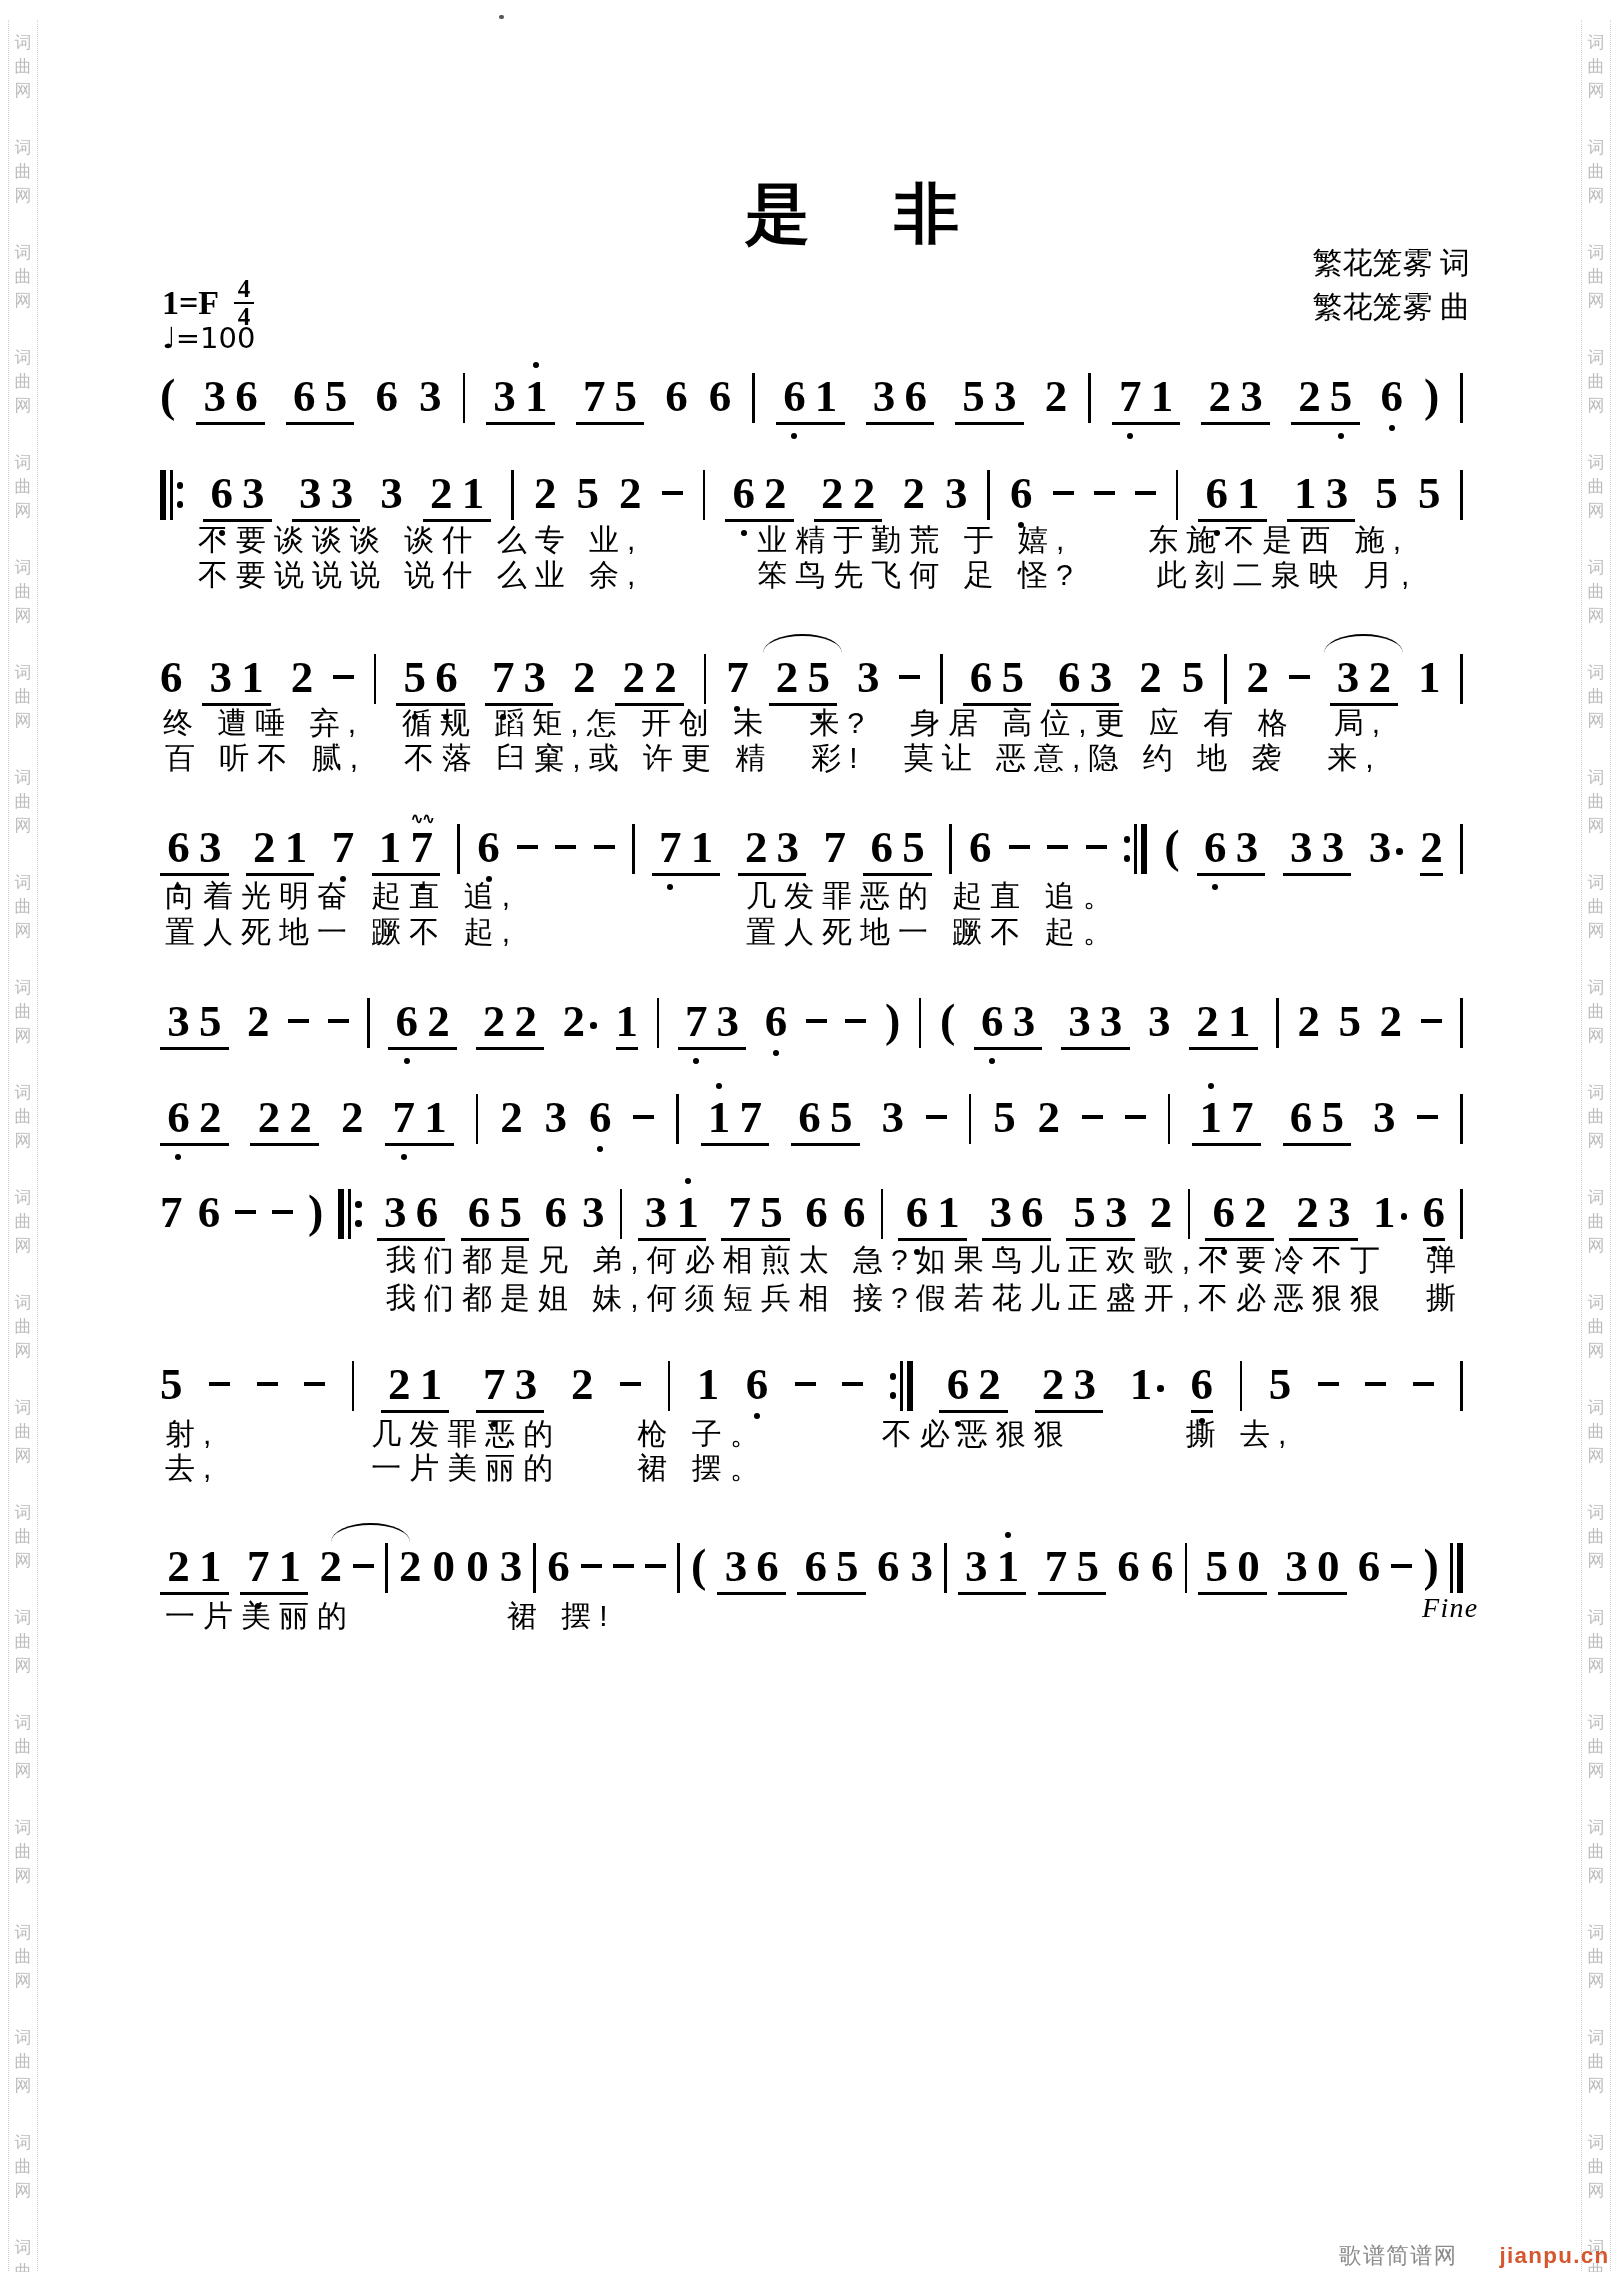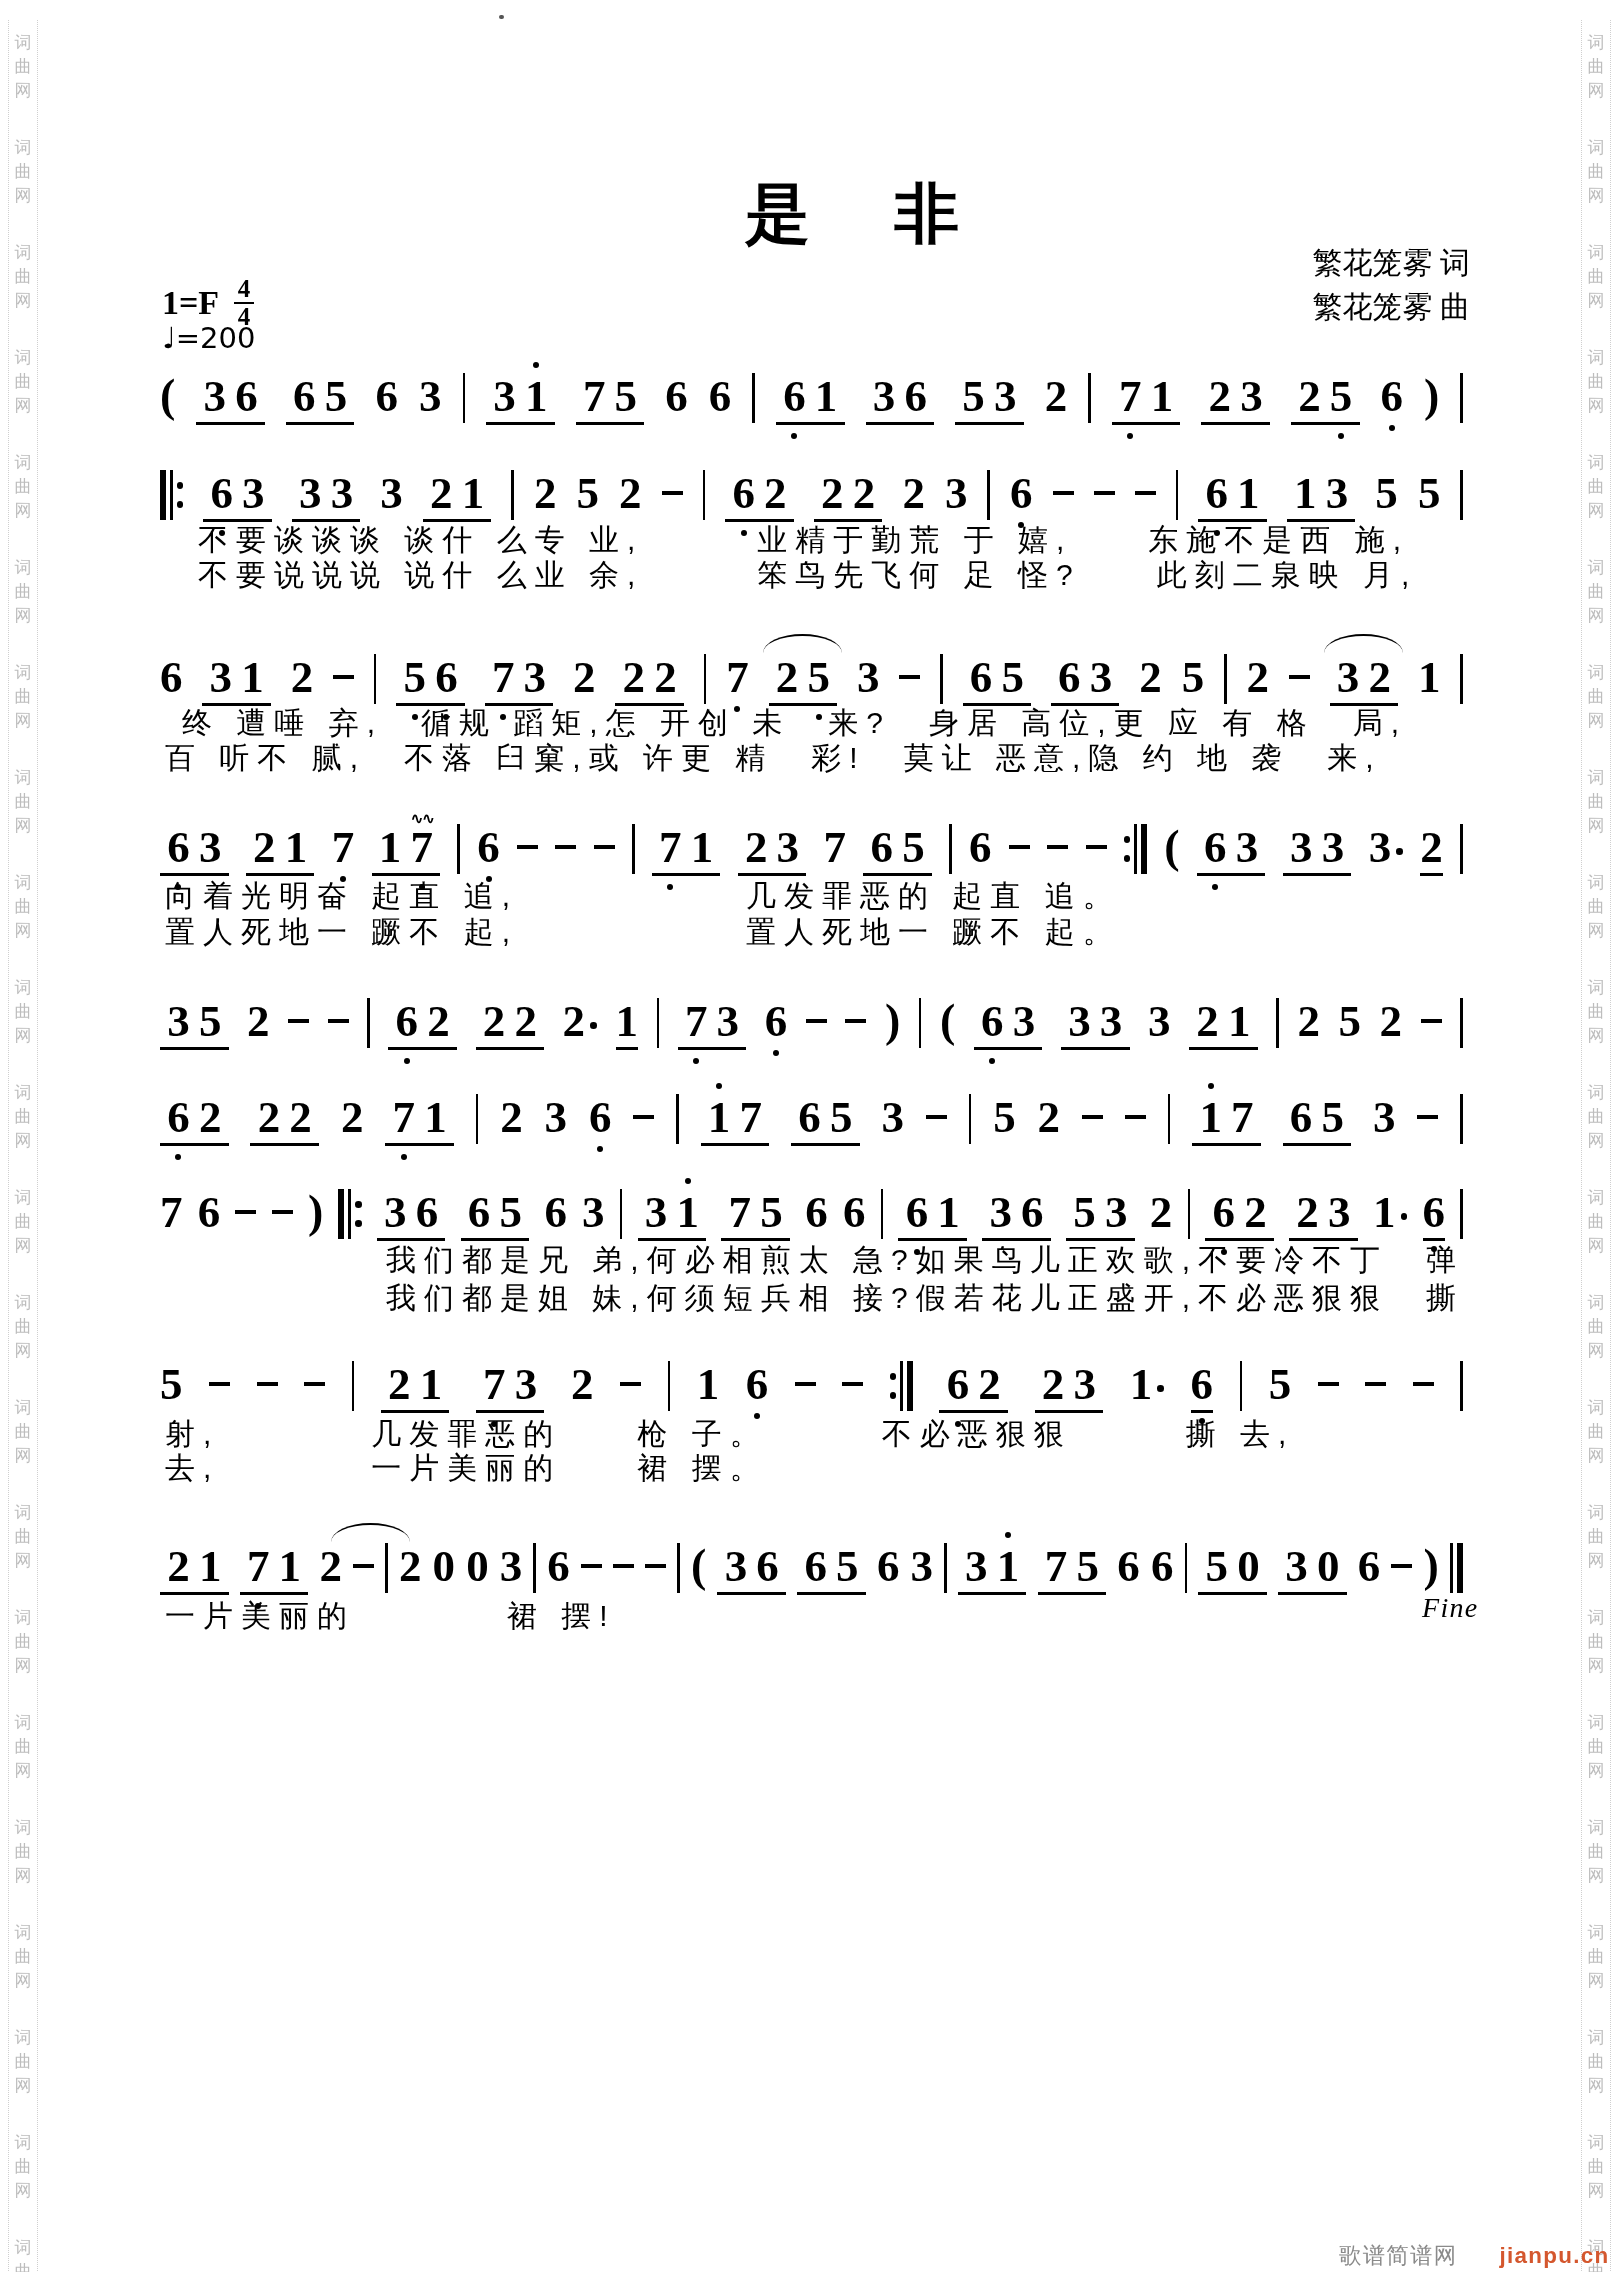--- a/index.html
+++ b/index.html
@@ -64,21 +64,21 @@
   .rdots{display:flex;flex-direction:column;gap:12px;}
   .rdots i{width:6.6px;height:6.6px;background:#000;border-radius:50%;display:block;}
   .arc{position:absolute;top:-20px;left:-5.3px;right:-5.3px;height:17px;
        border-top:2.6px solid #000;border-radius:50% 50% 0 0/100% 100% 0 0;}
   .xarc{position:absolute;height:17px;border-top:2.6px solid #000;
         border-radius:50% 50% 0 0/100% 100% 0 0;top:-20px;}
 
   
   .lyr{position:absolute;font-size:30px;letter-spacing:8px;white-space:pre;}
   .ly-l2a{top:520px;left:198px}.ly-l2b{top:555px;left:198px}
-  .ly-l3a{top:703px;left:182px}.ly-l3b{top:738px;left:165px}
+  .ly-l3a{top:703px;left:163px}.ly-l3b{top:738px;left:165px}
   .ly-l4a{top:876px;left:165px}.ly-l4b{top:912px;left:165px}
   .ly-l7a{top:1240px;left:386px}.ly-l7b{top:1278px;left:386px}
   .ly-l8a{top:1414px;left:165px}.ly-l8b{top:1448px;left:165px}
   .ly-l9{top:1596px;left:165px}
   .fine{position:absolute;top:1592px;left:1422px;font-size:28px;font-style:italic;
         font-weight:normal;font-family:"Liberation Serif",serif;letter-spacing:1.3px;}
 
   
   .footer{position:absolute;top:2240px;right:6.6px;font-size:22.4px;letter-spacing:1.3px;}
   .footer .gray{color:#8a8a8a;}
@@ -323,21 +323,21 @@
 
 <div class="keyrow">
   <span>1=F</span>
   <span class="frac">
     <span class="num">4</span>
     <span class="den">4</span>
   </span>
 </div>
 
 <div class="temporow">
-  <span>♩</span><span>=200</span>
+  <span>♩</span><span>=100</span>
 </div>
 
 <div class="mline ml0">
     <span class="paren">(</span>
     <span class="g">
       <span class="n">3</span>
       <span class="n">6</span>
     </span>
     <span class="g">
       <span class="n">6</span>

